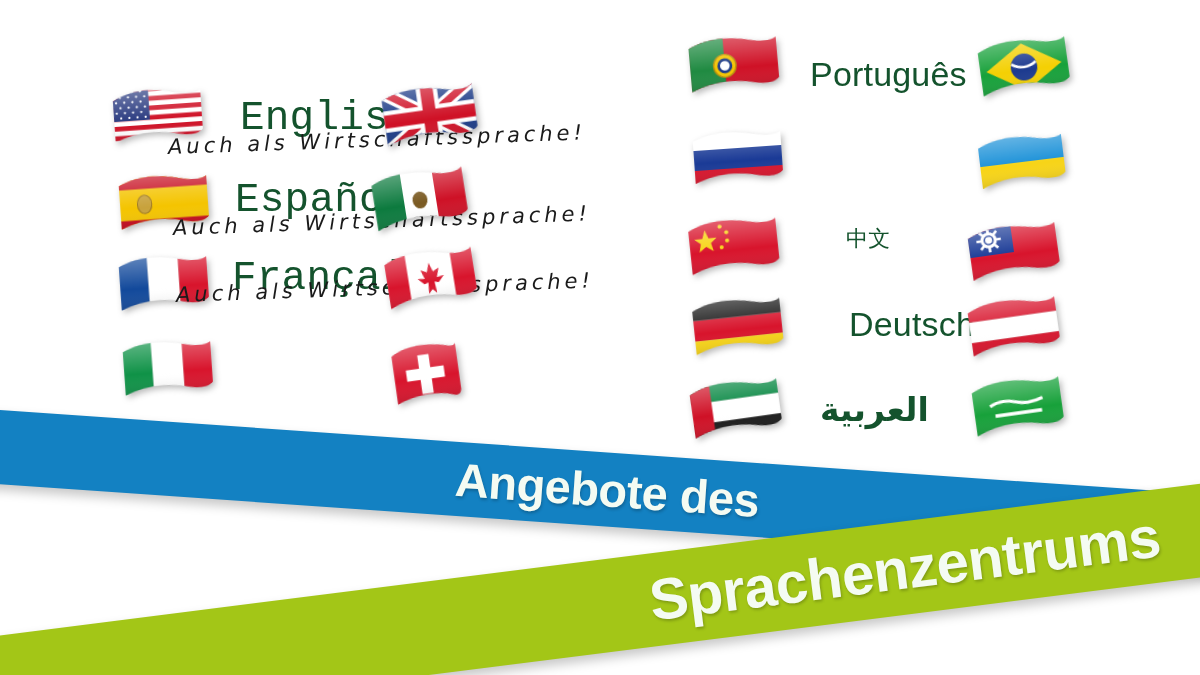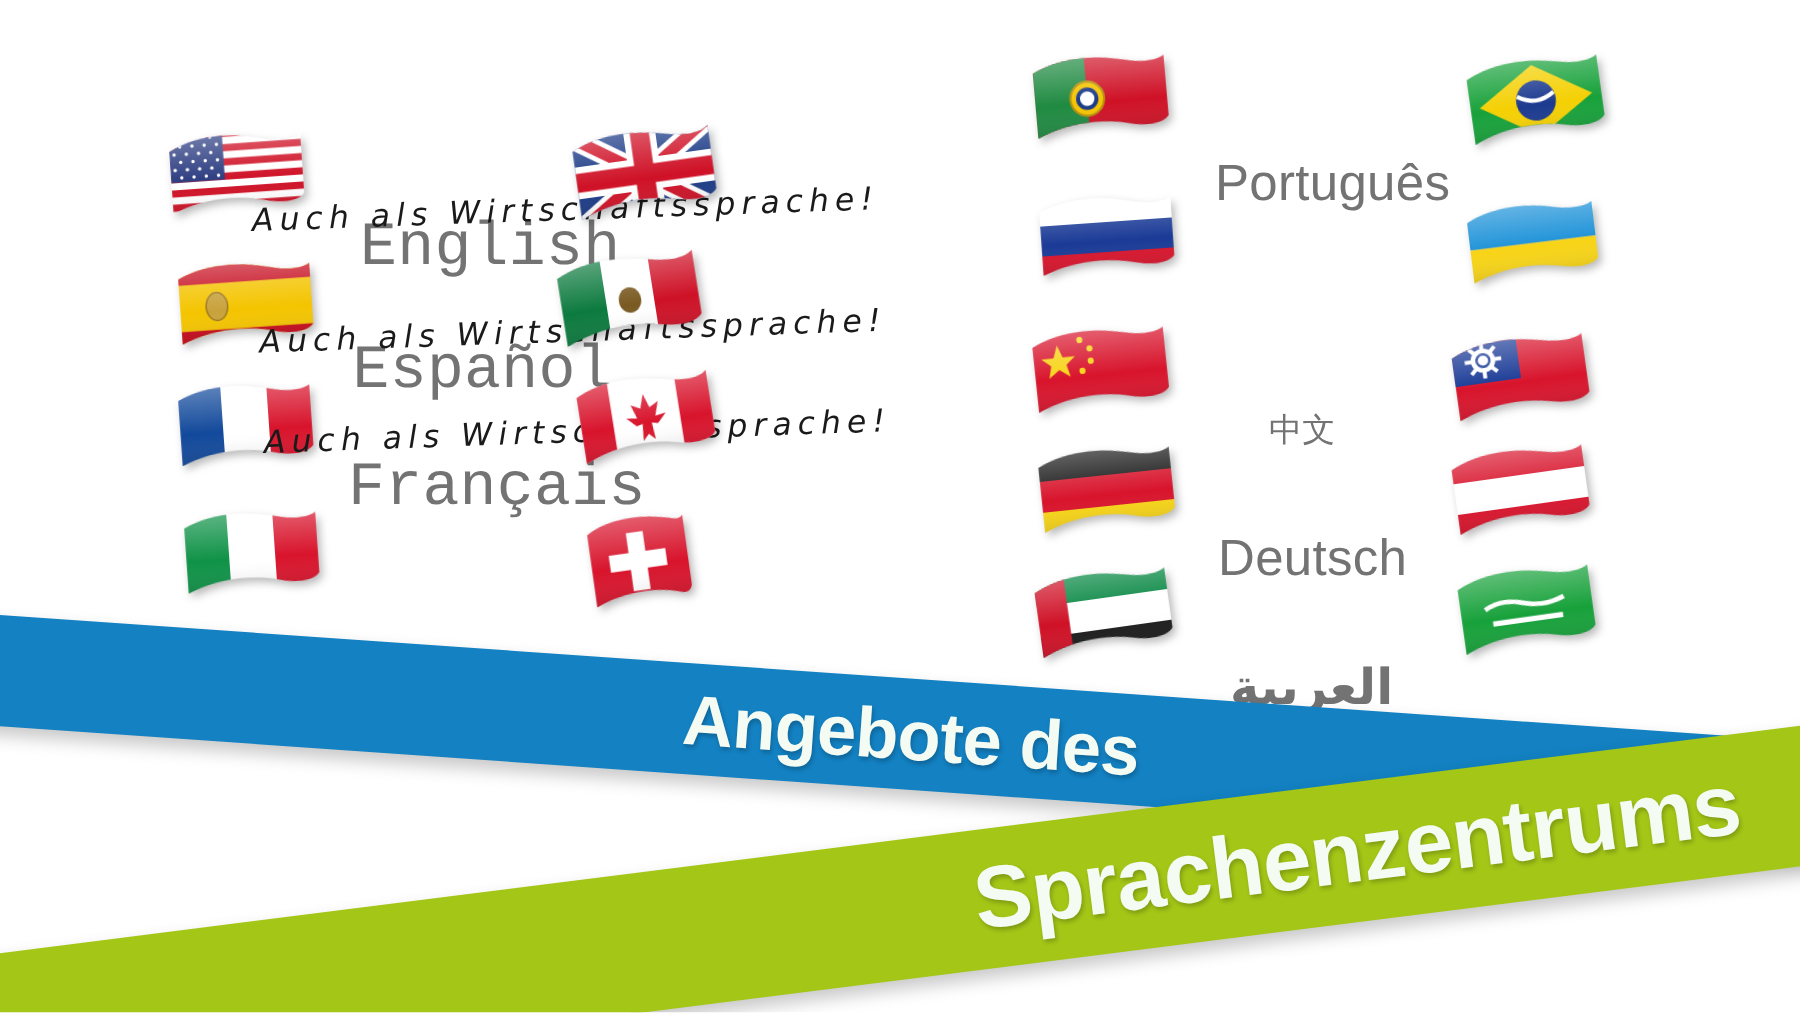--- a/index.html
+++ b/index.html
@@ -19,25 +19,24 @@
   
   .flag {
     position: absolute;
     filter: drop-shadow(2px 3px 3px rgba(0,0,0,0.28));
   }
   .flag svg { display: block; width: 100%; height: 100%; }
 
   
   .lang-label {
     position: absolute;
-    color: #737373;
+    color: #14532d;
     white-space: nowrap;
     font-weight: 400;
     letter-spacing: 0.2px;
-    margin-top: 48px;
   }
   .lang-label.left-col {
     font-family: Liberation Mono, monospace;
     font-size: 41px;
   }
   .lang-label.right-col {
     font-family: "Liberation Sans", sans-serif;
     font-size: 34px;
   }
   .lang-label.cjk {
@@ -428,21 +427,21 @@
       </defs>
       <g clip-path="url(#waveDE)">
         <rect x="0" y="0" width="90" height="20" fill="#1a1a1a"></rect>
         <rect x="0" y="20" width="90" height="20" fill="#d8142c"></rect>
         <rect x="0" y="40" width="90" height="20" fill="#f7d417"></rect>
         <rect x="0" y="0" width="90" height="60" fill="url(#shA)"></rect>
       </g>
     </svg>
   </div>
 
-  <div class="lang-label right-col" style="left:812px; top:305px;text-align:center;">Deutsch</div>
+  <div class="lang-label right-col" style="left:849px; top:305px;text-align:center;">Deutsch</div>
 
   <div class="flag" style="left:968px; top:296px; width:92px; height:62px; transform:rotate(-8deg);">
     <svg viewBox="0 0 90 60" preserveAspectRatio="none">
       <defs>
         <clipPath id="waveAT">
           <path d="M2,11 C20,2 42,2 62,7 C74,10 84,9 88,6 L88,45 C84,50 74,51 62,48 C42,43 20,45 2,53 Z"></path>
         </clipPath>
       </defs>
       <g clip-path="url(#waveAT)">
         <rect x="0" y="0" width="90" height="20" fill="#d8142c"></rect>

